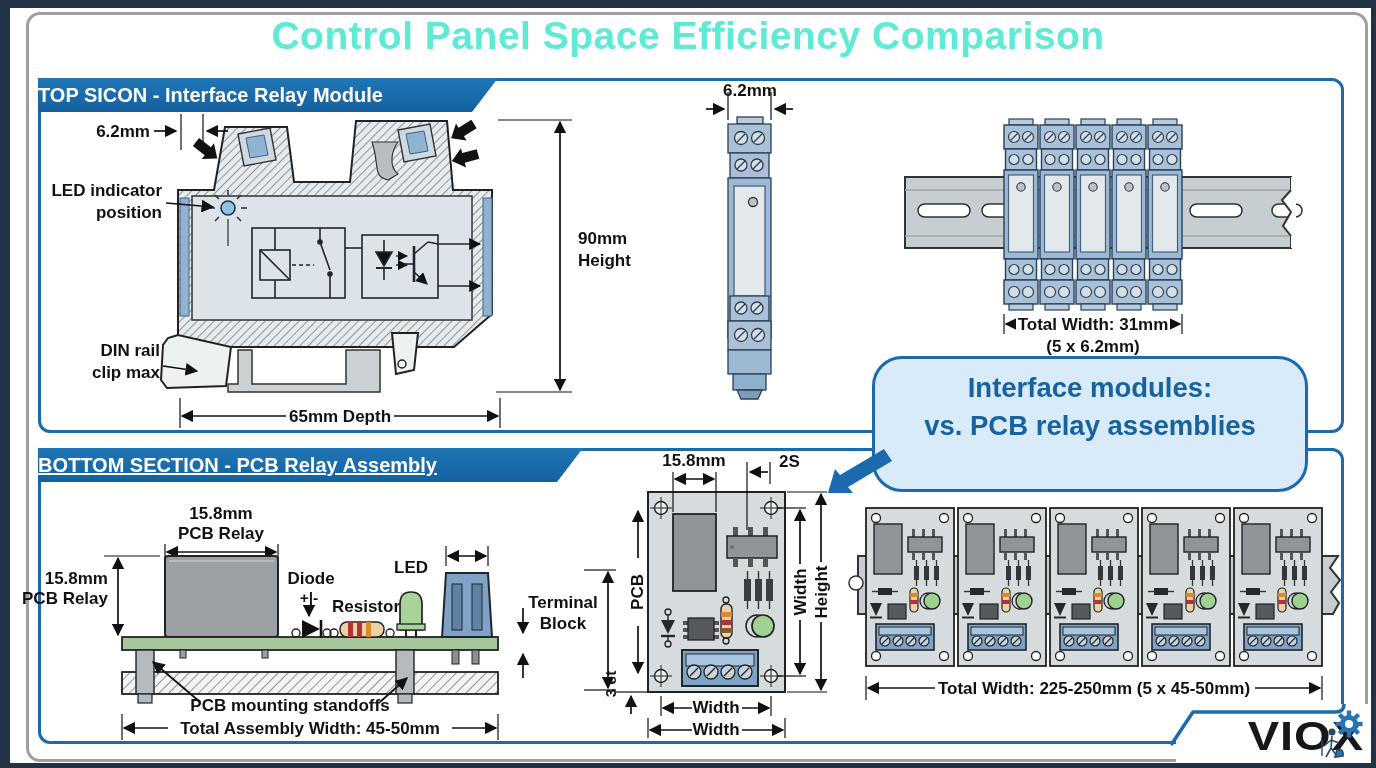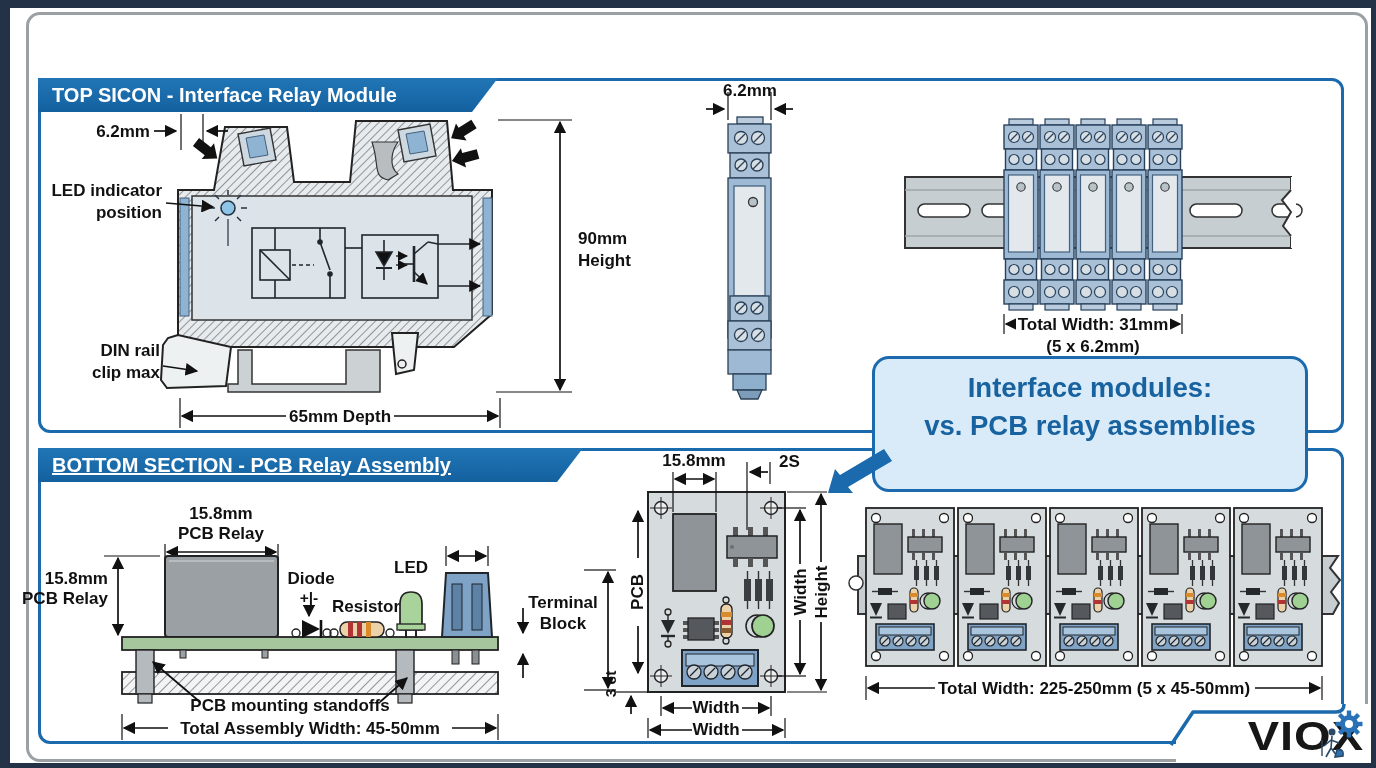--- a/index.html
+++ b/index.html
@@ -2,34 +2,34 @@
 <html><head>
 <meta charset="utf-8">
 <style>
   html,body{margin:0;padding:0;}
   .page{position:relative;width:1376px;height:768px;background:#233246;overflow:hidden;
         font-family:"Liberation Sans",sans-serif;}
   .canvas{position:absolute;left:10px;top:8px;right:5px;bottom:5px;background:#ffffff;}
   .grayframe{position:absolute;left:26px;top:12px;width:1336px;height:744px;
              border:3px solid #9aa0a4;border-radius:14px;z-index:1;}
   .title{position:absolute;left:0;top:14px;width:1376px;text-align:center;z-index:2;
-         font-size:39px;font-weight:bold;color:#ffffff;letter-spacing:.5px;}
+         font-size:39px;font-weight:bold;color:#5eead4;letter-spacing:.5px;}
   .section{position:absolute;border:3px solid #1a6aad;border-radius:12px;background:transparent;z-index:2;}
   .sec-top{left:38px;top:78px;width:1300px;height:349px;}
   .sec-bot{left:38px;top:448px;width:1300px;height:290px;}
   .banner{position:absolute;left:-3px;top:-3px;height:34px;line-height:34px;color:#fff;
-          font-size:20px;font-weight:bold;padding-left:14px;box-sizing:border-box;
+          font-size:20px;font-weight:bold;box-sizing:border-box;
           background:linear-gradient(180deg,#2176b6,#14609f);
           clip-path:polygon(0 0,100% 0,calc(100% - 26px) 100%,0 100%);}
   .b-top{width:460px;}
   .b-bot{width:545px;text-decoration:underline;}
   svg{position:absolute;overflow:visible;}
   .z3{z-index:3;}
   .callout{position:absolute;left:872px;top:356px;width:436px;height:136px;z-index:4;
-           background:#d9ebf8;border:3.5px solid #1a6aad;border-radius:17px;box-sizing:border-box;
+           background:#d9ebf8;border:3.5px solid #1a6aad;border-radius:30px;box-sizing:border-box;
            text-align:center;color:#17629f;font-size:27.5px;font-weight:bold;line-height:1.38;
            padding-top:10px;}
   .patch{position:absolute;left:1176px;top:704px;width:192px;height:58px;background:#fff;z-index:5;}
   .notch{left:1160px;top:695px;z-index:6;}
   .logo{position:absolute;left:1186px;top:708px;width:178px;height:54px;z-index:7;
         display:flex;align-items:center;justify-content:flex-end;}
   .logo-text{font-size:47px;font-weight:900;color:#171717;letter-spacing:1px;
              transform:scaleY(.88);line-height:1;}
   .lbl{font:bold 17px "Liberation Sans",sans-serif;fill:#111;}
   .lbl15{font:bold 15.5px "Liberation Sans",sans-serif;fill:#111;}

